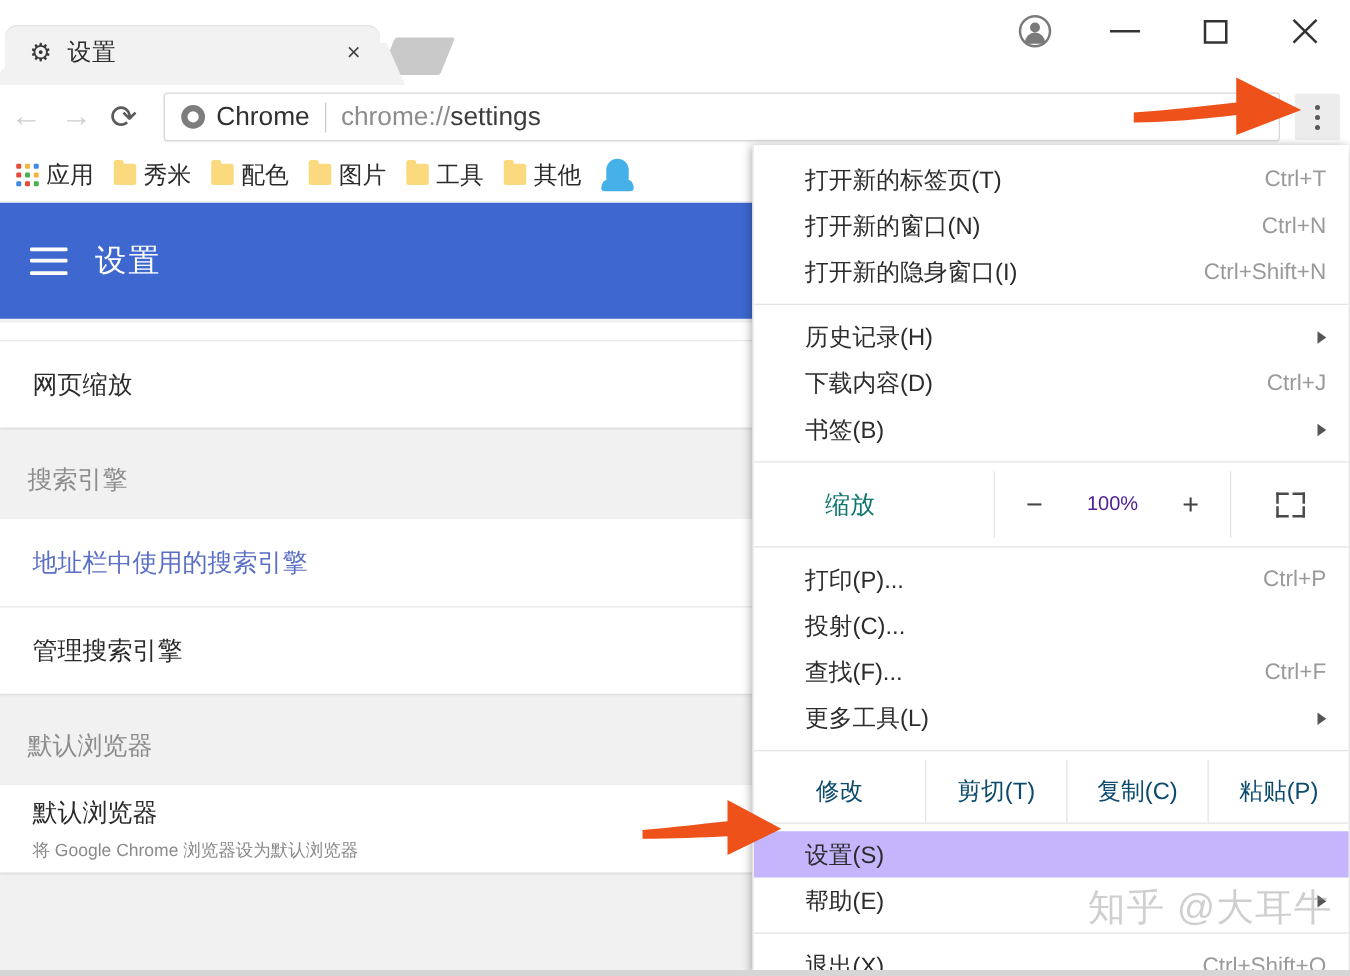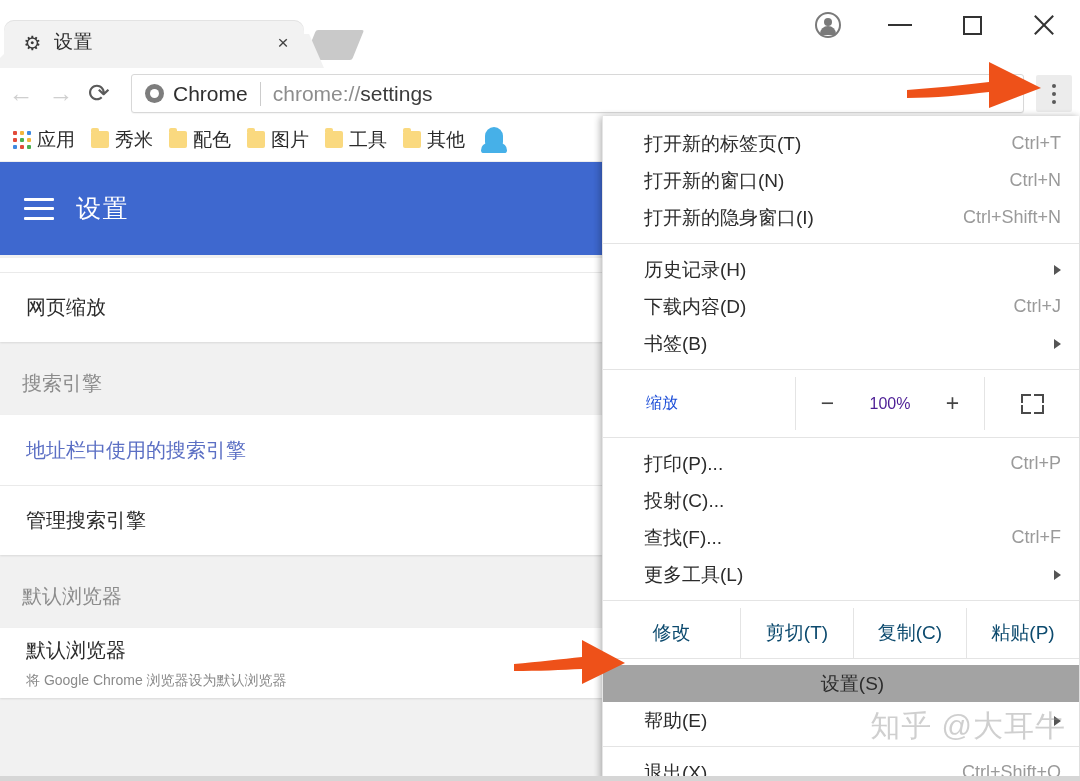--- a/index.html
+++ b/index.html
@@ -357,21 +357,21 @@
   }
   .mi {
     height: 37px;
     display: flex;
     align-items: center;
     padding: 0 18px 0 41px;
     box-sizing: border-box;
     cursor: pointer;
     position: relative;
   }
-  .mi.sel { background: #a3a3a3; text-align: center; }
+  .mi.sel { background: #c4b5fd; }
   .mi-label { font-size: 19px; color: #2c2c2c; flex: 1; }
   .mi-accel { font-size: 18px; color: #9a9a9a; }
   .mi-arrow {
     width: 0; height: 0;
     border-left: 7px solid #555;
     border-top: 5px solid transparent;
     border-bottom: 5px solid transparent;
     margin-left: 8px;
   }
   .msep {
@@ -381,23 +381,23 @@
   }
   
   .zoomrow {
     height: 53px;
     display: flex;
     align-items: stretch;
   }
   .zoom-label {
     flex: 0 0 192px;
     display: flex; align-items: center;
-    padding-left: 43px;
+    padding-left: 57px;
     box-sizing: border-box;
-    font-size: 16px; color: #1d4ed8;
+    font-size: 20px; color: #0f766e;
   }
   .zoom-ctrl {
     flex: 1;
     display: flex;
     align-items: center;
     justify-content: center;
     gap: 30px;
     border-left: 1px solid #e4e4e4;
     border-right: 1px solid #e4e4e4;
   }

